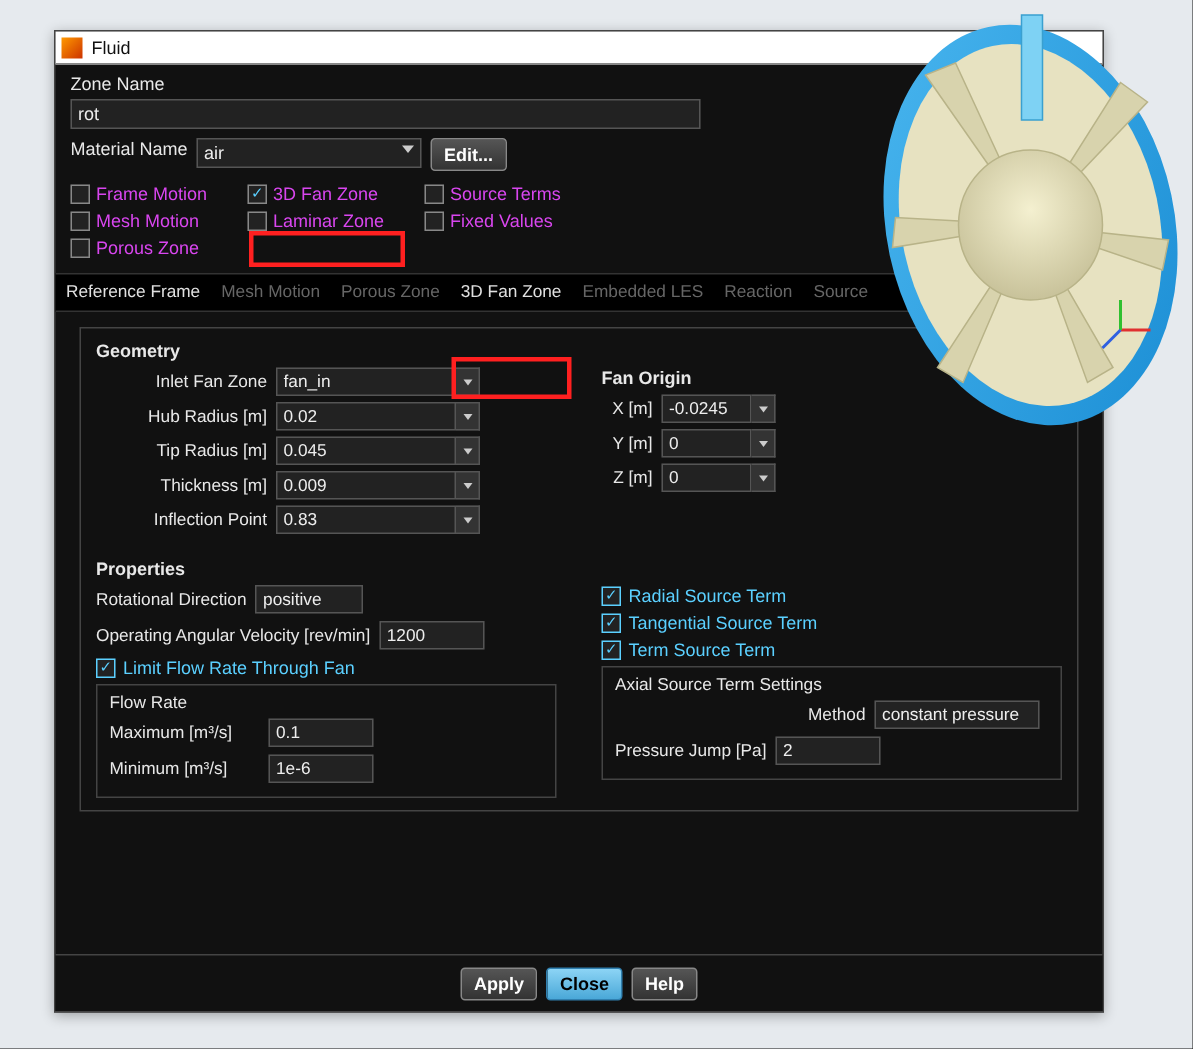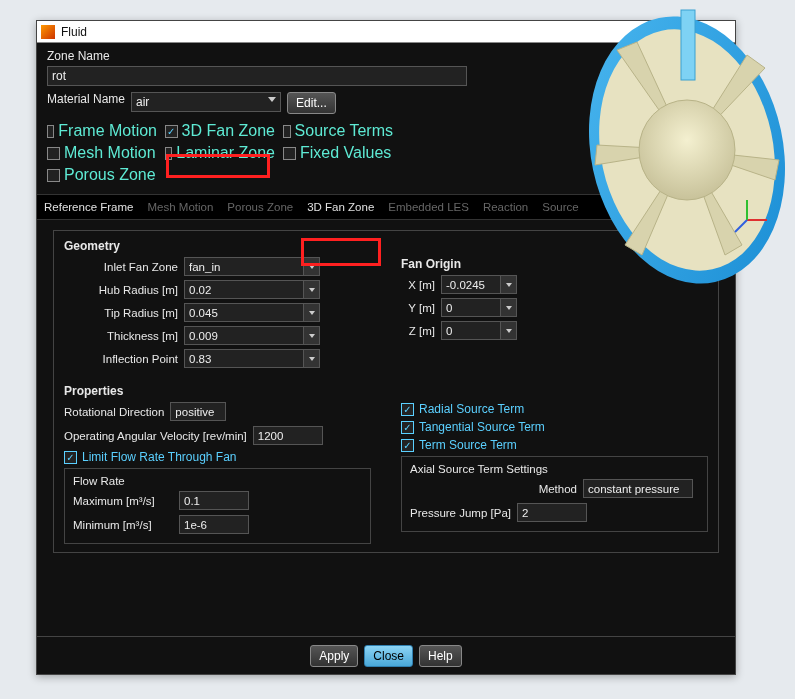--- a/index.html
+++ b/index.html
@@ -23,28 +23,28 @@
     padding: 2px 4px; height: 20px;
   }
   .input.wide { width: 420px; }
   
   .matrow { display: flex; align-items: flex-start; gap: 6px; padding: 4px 10px; }
   .combo.mat { width: 150px; position: relative; }
   .combo .caret { position: absolute; right: 4px; top: 4px; width: 0; height: 0;
     border-left: 4px solid transparent; border-right: 4px solid transparent; border-top: 5px solid #ccc; }
   .btn {
     background: linear-gradient(#555,#333); border: 1px solid #888; color: #fff;
-    font-size: 12px; padding: 2px 8px; height: 22px; border-radius: 3px; cursor: pointer;
+    font-size: 12px; padding: 2px 8px; height: 22px; border-radius: 3px; cursor: pointer; font-weight: bold;
   }
   .btn.blue { background: linear-gradient(#8cd4f5,#4aa8d8); color: #000; border-color: #3080b0; }
   
   .chkgrid { padding: 4px 10px 6px 10px; }
   .chkrow { display: flex; gap: 8px; margin-bottom: 4px; }
   .chk {
-    display: flex; align-items: center; gap: 4px; font-size: 16px; color: #5eead4;
+    display: flex; align-items: center; gap: 4px; font-size: 12px; color: #d946ef;
     width: 110px; white-space: nowrap; cursor: pointer;
   }
   .chk .box {
     width: 13px; height: 13px; border: 1px solid #888; background: #222;
     display: flex; align-items: center; justify-content: center; font-size: 10px; color: #5bd0ff;
   }
   .chk.on .box::after { content: "✓"; }
   
   .hl { border: 3px solid #ff2020; position: absolute; pointer-events: none; z-index: 5; }
   .hl.h1 { left: 166px; top: 154px; width: 104px; height: 24px; }
@@ -220,21 +220,21 @@
             </div>
         </div>
       </div>
 
       <div class="props">
         <div class="grpTitle">Properties</div>
         <div class="colrow">
           <div class="col">
             <div class="proprow">
               <span class="plbl">Rotational Direction</span>
-              <input class="pin" style="width: 56px;" value="positive">
+              <input class="pin" style="width: 72px;" value="positive">
               <div class="drop" style="height:19px"></div>
             </div>
             <div class="proprow">
               <span class="plbl">Operating Angular Velocity [rev/min]</span>
               <input class="pin" value="1200" style="">
               <div class="drop" style="height:19px"></div>
             </div>
             <div class="chk2 on">
               <span class="box2"></span>
                 <span>Limit Flow Rate Through Fan</span>

